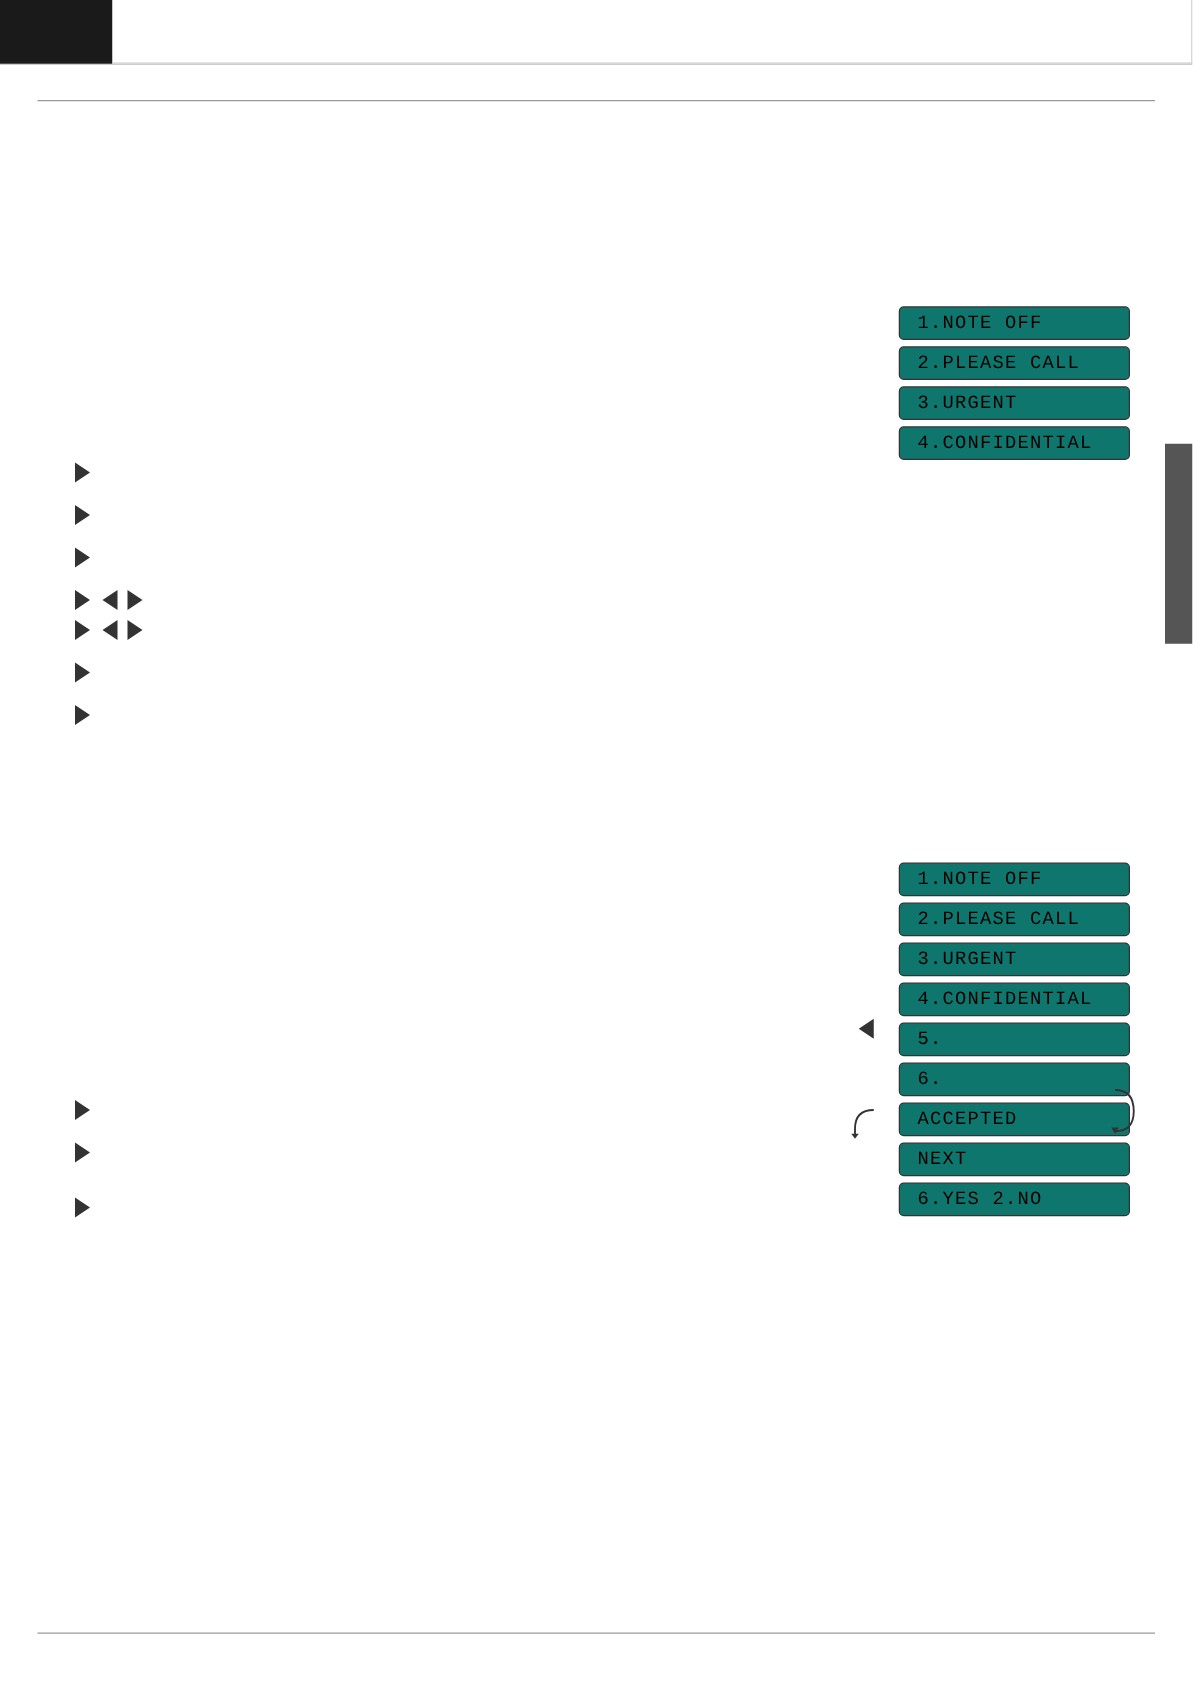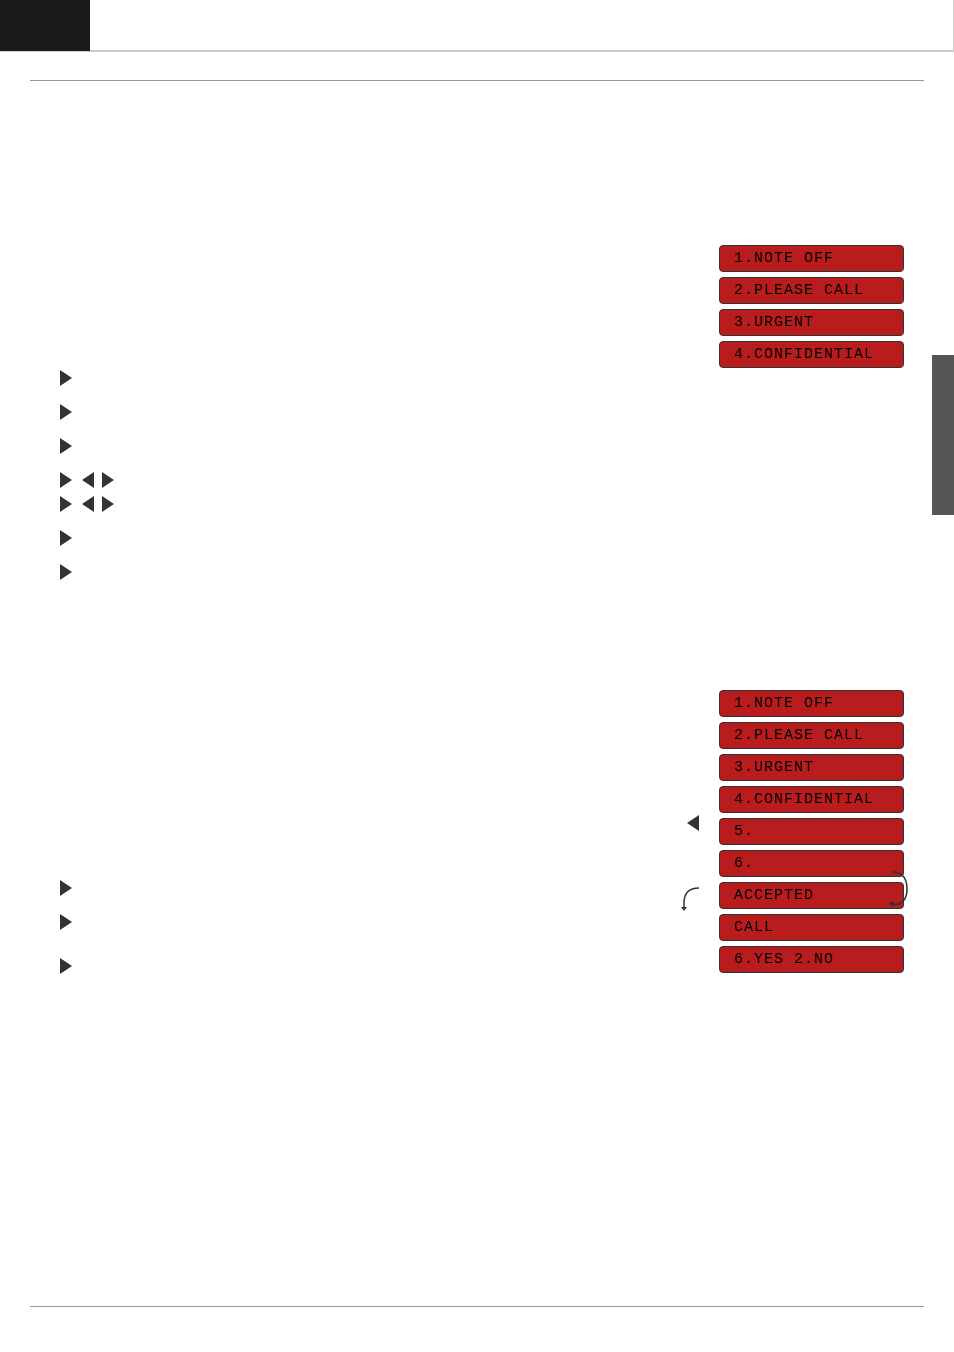--- a/index.html
+++ b/index.html
@@ -62,21 +62,21 @@
     }
 
     .menu-box {
       border: 1.5px solid #333;
       border-radius: 4px;
       padding: 4px 14px;
       margin-bottom: 5px;
       font-size: 15px;
       letter-spacing: 1px;
       white-space: nowrap;
-      background: #b91c1c;
+      background: #0f766e;
       min-width: 185px;
     }
 
     
     .arrow-right {
       display: inline-block;
       width: 0;
       height: 0;
       border-top: 8px solid transparent;
       border-bottom: 8px solid transparent;
@@ -222,21 +222,21 @@
 </div>
 
 <div class="menu-boxes-2">
   <div class="menu-box">1.NOTE OFF</div>
   <div class="menu-box">2.PLEASE CALL</div>
   <div class="menu-box">3.URGENT</div>
   <div class="menu-box">4.CONFIDENTIAL</div>
   <div class="menu-box">5.</div>
   <div class="menu-box">6.</div>
   <div class="menu-box">ACCEPTED</div>
-  <div class="menu-box">CALL</div>
+  <div class="menu-box">NEXT</div>
   <div class="menu-box">6.YES  2.NO</div>
 </div>
 
 <div class="loop-arrow-left">
   <svg width="30" height="30" viewBox="0 0 30 30">
     <path d="M20,5 Q5,5 5,20 L5,26" stroke="#333" stroke-width="1.5" fill="none"></path>
     <polygon points="2,24 8,24 5,28" fill="#333"></polygon>
   </svg>
 </div>
 

